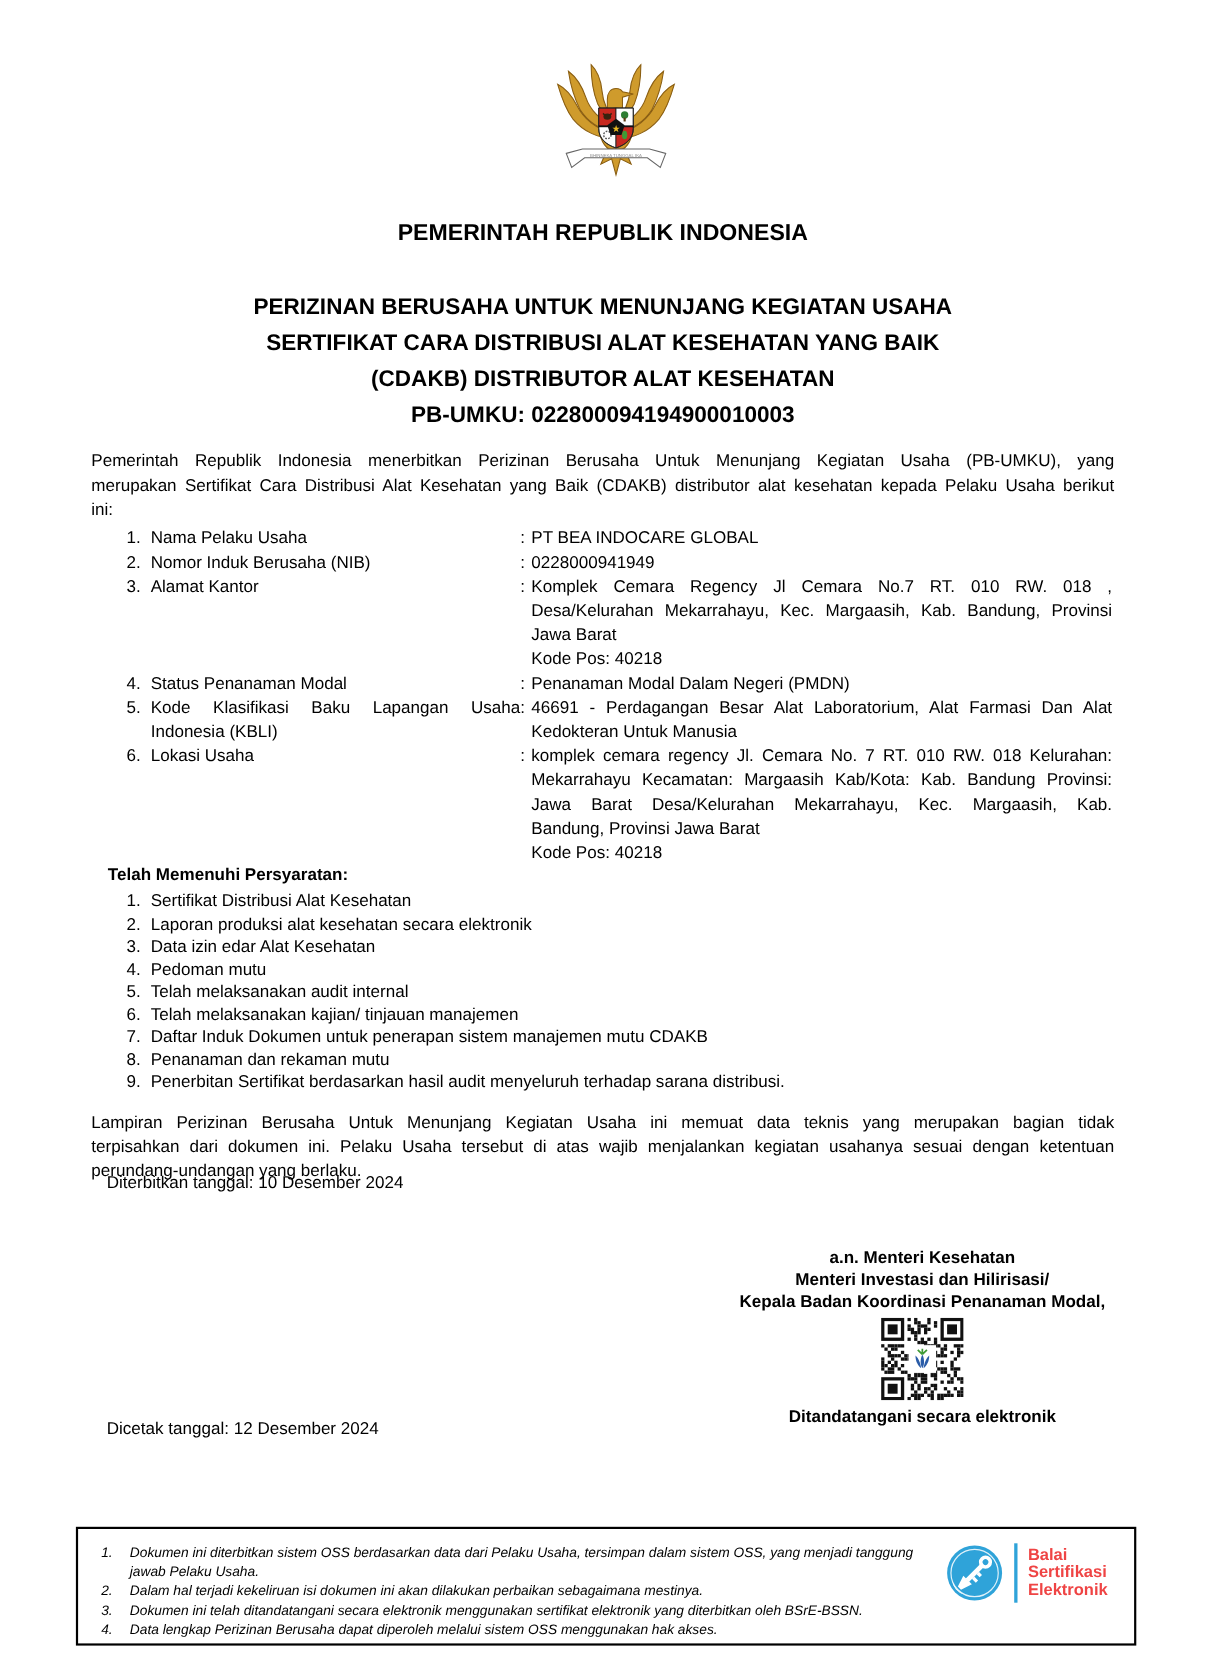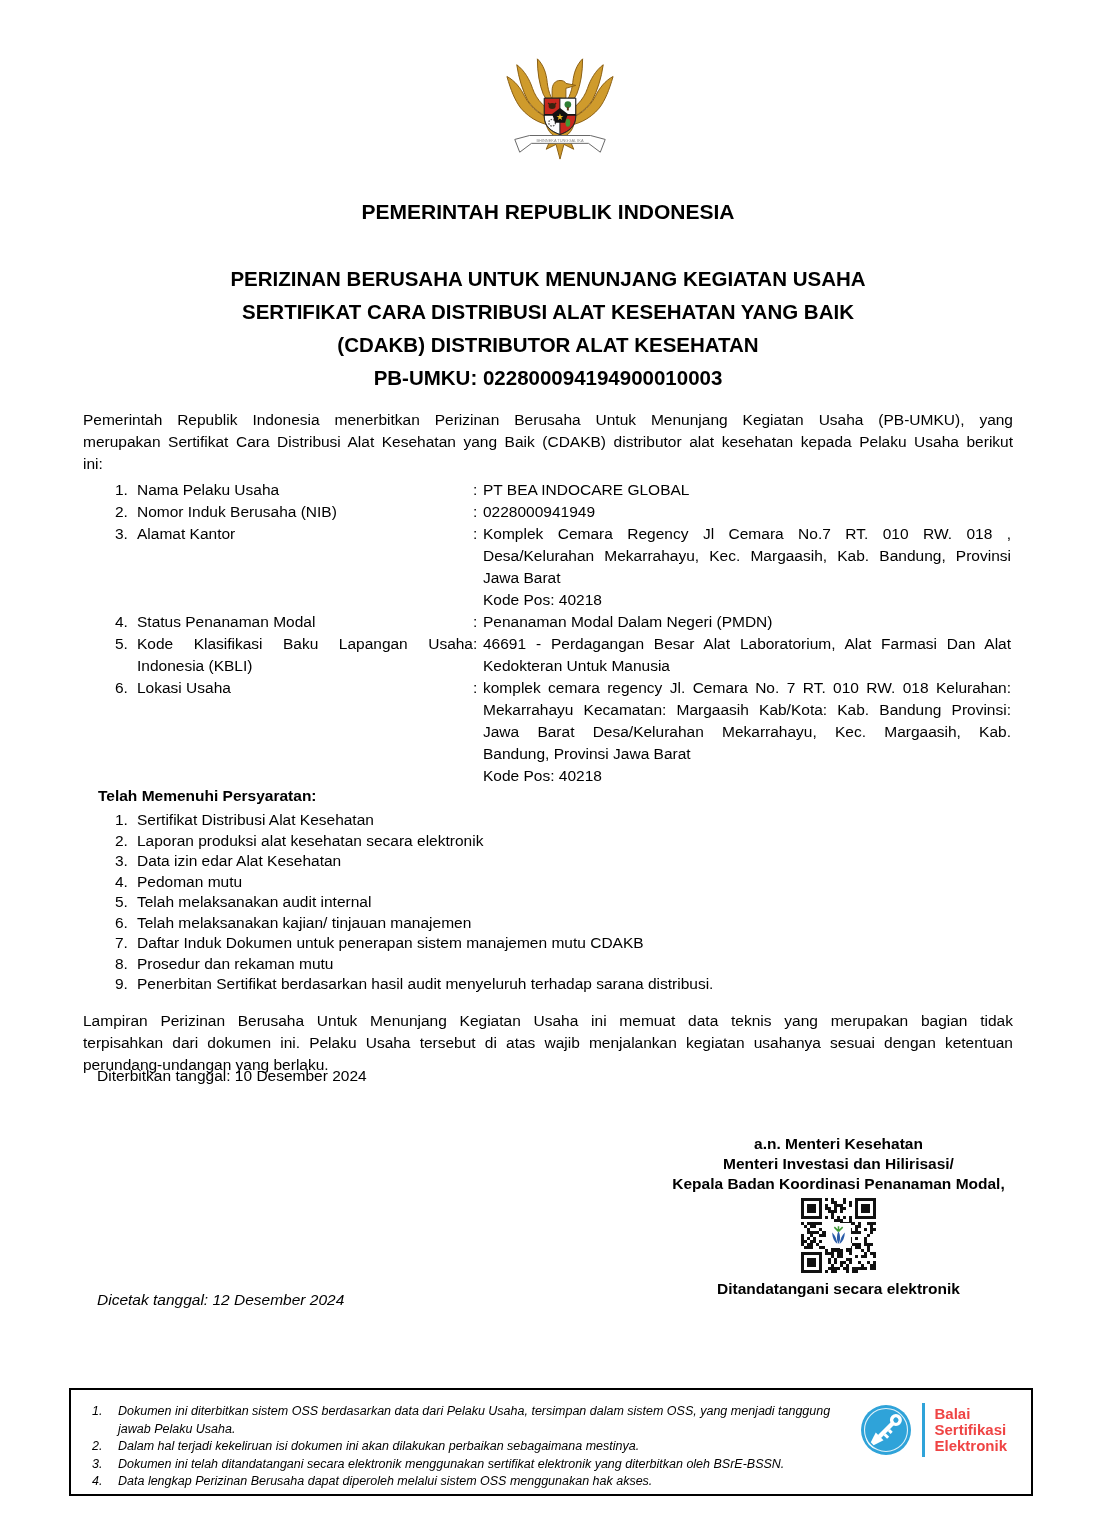--- a/index.html
+++ b/index.html
@@ -21,21 +21,21 @@
   .details{position:absolute;top:479px;left:83px;width:930px;}
   .detail-row{display:grid;grid-template-columns:22px 336px 10px 528px;padding-left:32px;}
 
   .req{position:absolute;top:785px;left:83px;width:930px;}
   .req-heading{font-weight:bold;padding-left:15px;}
   .req-items{margin-top:3px;line-height:20.5px;}
   .req-row{display:grid;grid-template-columns:22px 1fr;padding-left:32px;}
 
   .closing{position:absolute;top:1010px;left:83px;width:930px;}
   .issued{position:absolute;top:1067px;left:97px;font-size:15.5px;}
-  .printed{position:absolute;top:1291px;left:97px;font-size:15.5px;font-style:italic;}
+  .printed{position:absolute;top:1291px;left:97px;font-size:15.5px;}
 
   .signature{position:absolute;top:1134px;left:601px;width:475px;text-align:center;
              font-size:15.5px;font-weight:bold;line-height:20px;}
   .qr{position:relative;width:75px;height:75px;margin:4px auto 6px;}
   .qr-logo{position:absolute;left:25px;top:25px;background:#fff;}
 
   .footer-box{position:absolute;top:1388px;left:69px;width:964px;height:108px;
               border:2px solid #000;box-sizing:border-box;}
   .notes{position:absolute;top:13px;left:21px;width:760px;font-style:italic;
          font-size:12.5px;line-height:17.5px;}
@@ -220,21 +220,21 @@
         <div class="req-row">
         <div>6.</div>
         <div>Telah melaksanakan kajian/ tinjauan manajemen</div>
       </div>
         <div class="req-row">
         <div>7.</div>
         <div>Daftar Induk Dokumen untuk penerapan sistem manajemen mutu CDAKB</div>
       </div>
         <div class="req-row">
         <div>8.</div>
-        <div>Prosedur dan rekaman mutu</div>
+        <div>Penanaman dan rekaman mutu</div>
       </div>
         <div class="req-row">
         <div>9.</div>
         <div>Penerbitan Sertifikat berdasarkan hasil audit menyeluruh terhadap sarana distribusi.</div>
       </div>
       </div>
   </div>
 
   <div class="closing body-text wrap-lines">
       <div>Lampiran Perizinan Berusaha Untuk Menunjang Kegiatan Usaha ini memuat data teknis yang merupakan bagian tidak</div>

